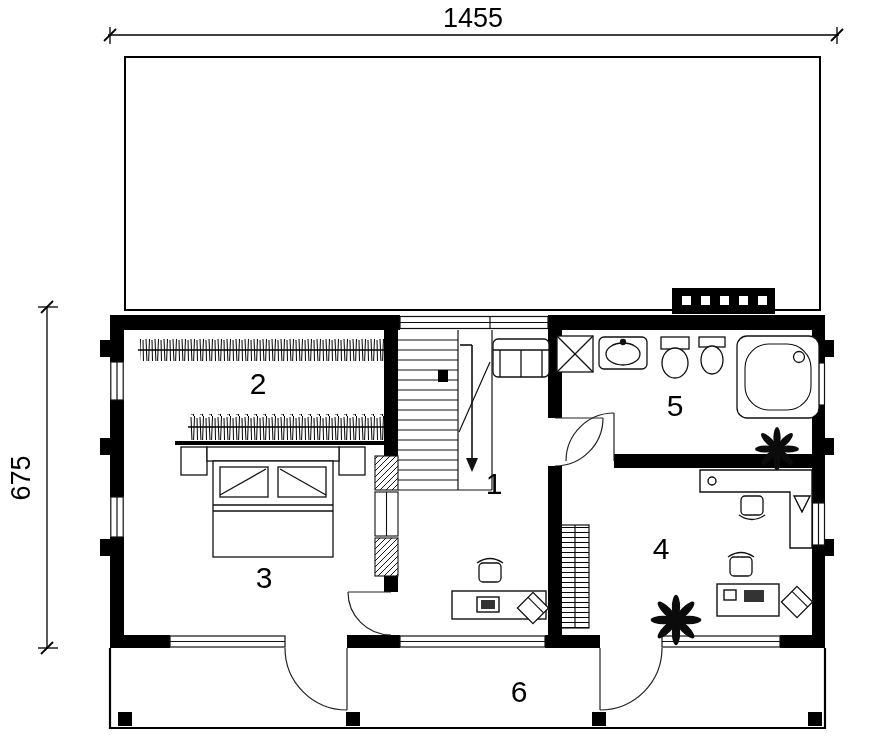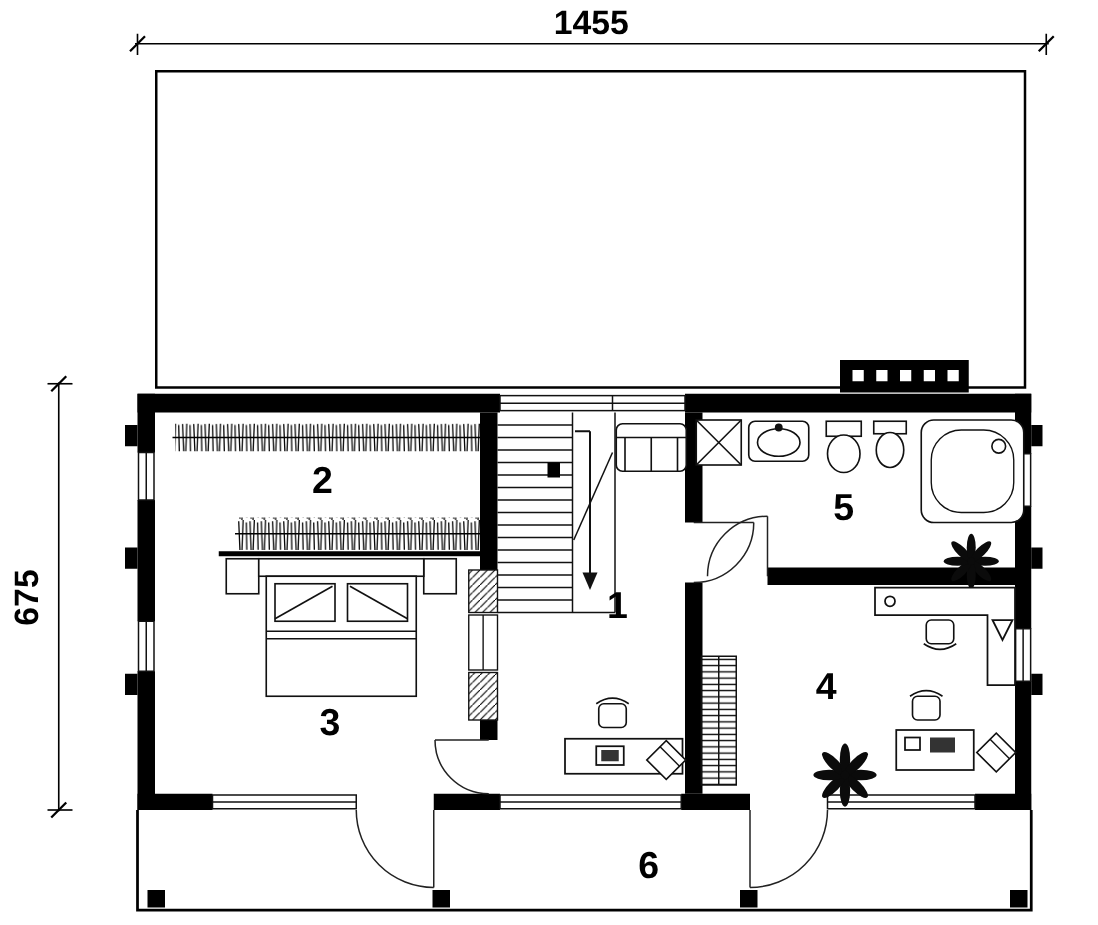--- a/index.html
+++ b/index.html
@@ -1,17 +1,17 @@
 <!DOCTYPE html>
 <html><head>
 <meta charset="utf-8">
 <style>
   html,body{margin:0;padding:0;background:#ffffff;}
   .canvas{position:relative;width:878px;height:740px;background:#ffffff;overflow:hidden;
-          font-family:"Liberation Sans", sans-serif;font-weight:bold;}
+          font-family:"Liberation Sans", sans-serif;}
   svg{display:block;}
   text{font-family:"Liberation Sans", sans-serif;fill:#000;}
   .dim-text{font-size:27px;}
   .room-text{font-size:30px;}
 </style>
 </head>
 <body>
 
 <div class="canvas">
 <svg width="878" height="740" viewBox="0 0 878 740">

